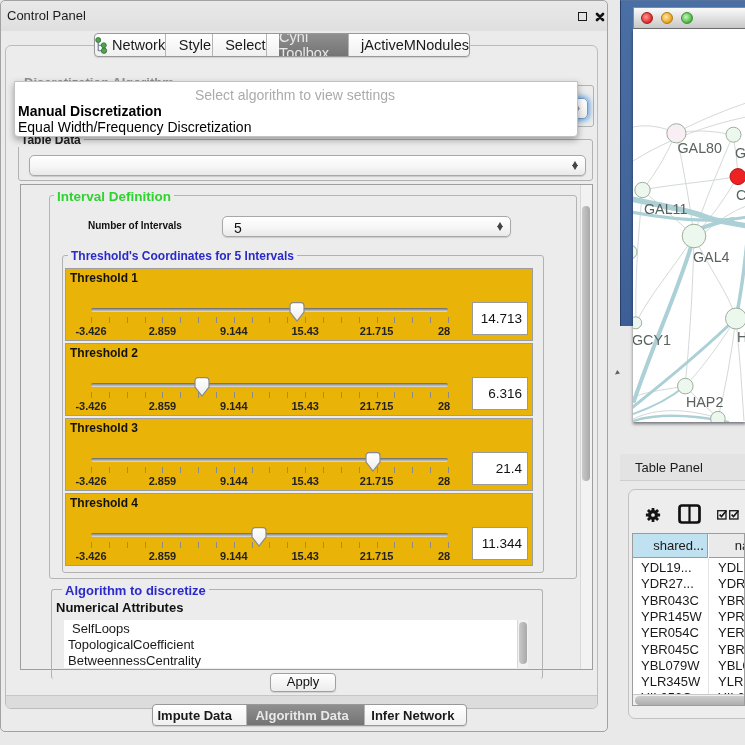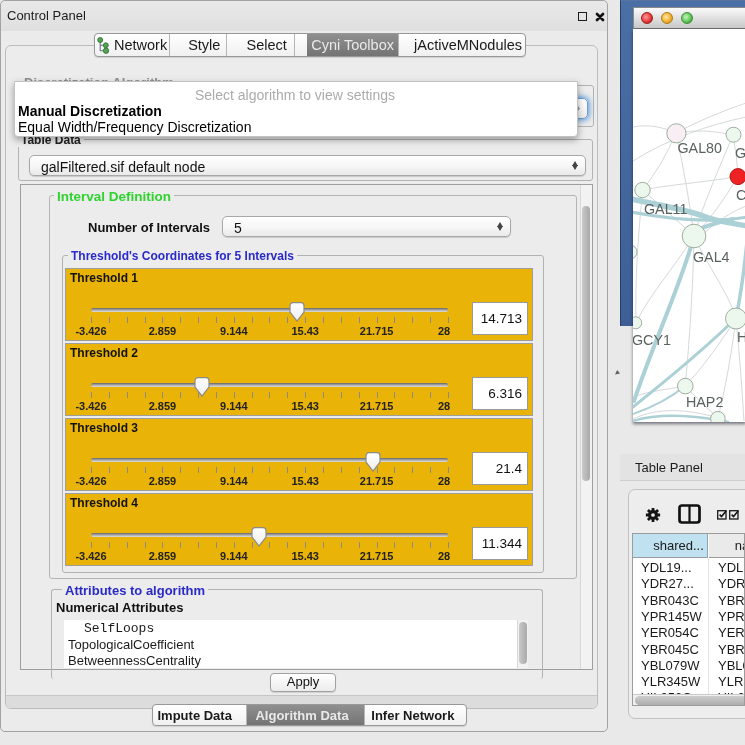--- a/index.html
+++ b/index.html
@@ -109,33 +109,32 @@
   <div class="tbox" style="left:13px;top:84px;width:580px;height:42px;"></div>
   <div class="ttitle" style="left:20px;top:74px;color:#8e8e8e;font-size:13px;">Discretization Algorithm</div>
   <div class="combo" style="left:20px;top:97px;width:567px;border-color:#6f9cd0;box-shadow:0 0 5px 2px rgba(94,156,217,0.85);">
      <span class="ar up" style="border-bottom-color:#9a9a9a;"></span>
       <span class="ar dn" style="border-top-color:#9a9a9a;"></span>
     </div>
 
   <div class="tbox" style="left:17px;top:138px;width:575px;height:42px;"></div>
   <div class="ttitle" style="left:17px;top:132px;color:#222;">Table Data</div>
   <div class="combo" style="left:28px;top:154px;width:557px;">
-    <span class="txt">galFiltered.sif default node</span>
     <span class="ar up"></span>
       <span class="ar dn"></span>
     </div>
 
   <div class="abs" style="left:19px;top:183px;width:573px;height:486px;border:1px solid #9e9e9e;background:#ececec;"></div>
   <div class="vsb" style="left:579px;top:184px;width:12px;height:484px;">
       <div class="thumb" style="top:21px;height:275px;"></div>
     </div>
 
   <div class="tbox" style="left:48px;top:194px;width:528px;height:384px;border-color:#b4b4b4;"></div>
   <div class="ttitle" style="left:53px;top:188px;color:#2fd32f;font-size:13.5px;">Interval Definition</div>
-  <b class="abs" style="left:87px;top:219px;font-size:13px;color:#111;">Number of Intervals</b>
+  <b class="abs" style="left:87px;top:219px;font-size:10px;color:#111;">Number of Intervals</b>
   <div class="combo" style="left:221px;top:215px;width:289px;">
     <span class="txt" style="left:11px;">5</span>
     <span class="ar up"></span>
       <span class="ar dn"></span>
     </div>
 
   <div class="tbox" style="left:61px;top:254px;width:482px;height:318px;"></div>
   <div class="ttitle" style="left:67px;top:248px;color:#2a2ac9;">Threshold's Coordinates for 5 Intervals</div>
 
   <div class="thp" style="top:267px;">
@@ -217,35 +216,35 @@
             <stop offset="0" stop-color="#ffffff"></stop>
             <stop offset="1" stop-color="#ededed"></stop>
           </linearGradient>
         </defs>
         <path d="M4,0.7 h8 a3,3 0 0 1 3,3 v6.3 L8,19 L1,10 V3.7 a3,3 0 0 1 3-3 z" fill="url(#kg3)" stroke="#898989" stroke-width="1.2"></path>
       </svg>
       <div class="val">11.344</div>
     </div>
 
   <div class="tbox" style="left:50px;top:588px;width:492px;height:90px;border-bottom:none;"></div>
-  <div class="ttitle" style="left:61px;top:582px;color:#2a2ac9;font-size:13px;">Attributes to algorithm</div>
+  <div class="ttitle" style="left:61px;top:582px;color:#2a2ac9;font-size:13px;">Algorithm to discretize</div>
   <b class="abs" style="left:55px;top:599px;font-size:13px;color:#111;">Numerical Attributes</b>
   <div id="attrlist">
-    <div style="padding-left:20px;font-family:Liberation Mono, monospace;">SelfLoops</div>
+    <div style="padding-left:8px;">SelfLoops</div>
     <div>TopologicalCoefficient</div>
     <div>BetweennessCentrality</div>
   </div>
   <div class="vsb" style="left:516px;top:619px;width:11px;height:48px;">
       <div class="thumb" style="top:2px;height:42px;"></div>
     </div>
 
   <div class="abs" style="left:20px;top:669px;width:571px;height:2px;"></div>
   <div id="apply">Apply</div>
 
-  <div class="seg" style="left:93px;top:32px;width:432px;gap:12px;">
+  <div class="seg" style="left:93px;top:32px;width:376px;gap:12px;">
     <div style="width:85px;">
       <svg width="13" height="17" style="margin-right:4px;margin-top:1px;">
           <path d="M3.2,3 V14 M3.2,8.3 H8.6 M3.2,13.7 H8.6" stroke="#68748c" stroke-width="1.1" fill="none"></path>
           <g fill="#54a354" stroke="#2d6e2d" stroke-width="0.8">
             <circle cx="3.2" cy="3" r="2.5"></circle>
             <circle cx="8.8" cy="8.3" r="2.5"></circle>
             <circle cx="9" cy="13.7" r="2.7"></circle>
           </g>
         </svg>
       Network</div>

